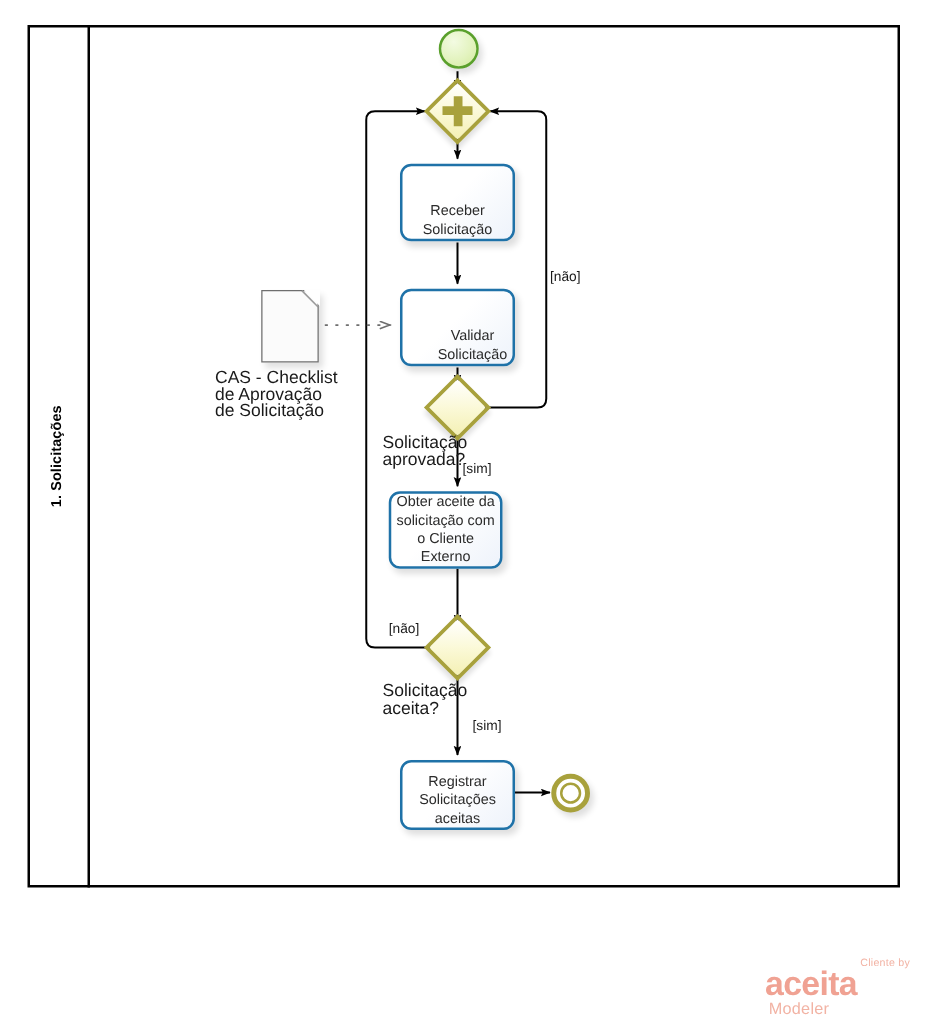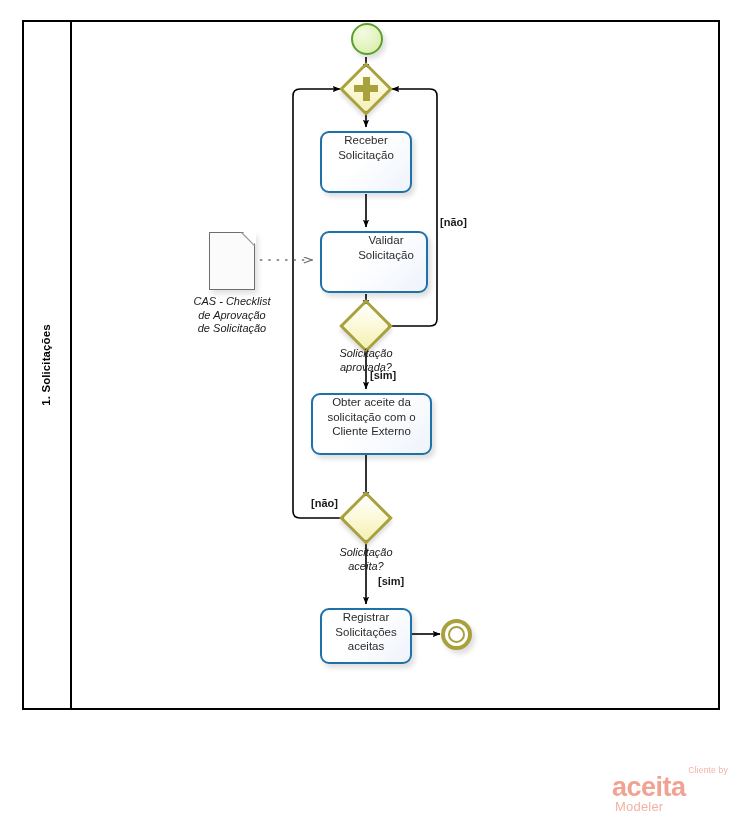--- a/index.html
+++ b/index.html
@@ -65,21 +65,21 @@
 
   
   .node { position: absolute; }
 
   .task {
     box-sizing: border-box;
     border: 2px solid #1f72a8;
     border-radius: 9px;
     background: linear-gradient(135deg, #ffffff 0%, #ffffff 45%, #eef3fb 100%);
     display: flex;
-    align-items: flex-start;
+    align-items: flex-end;
     justify-content: center;
     text-align: center;
     color: #2b2b2b;
     font-size: 11.5px;
     line-height: 14.5px;
     box-shadow: 3px 4px 5px rgba(0,0,0,0.13);
   }
   .task-inner { padding: 0 4px; }
 
   .event-start {
@@ -139,34 +139,32 @@
   }
   .doc-fold-line {
     position: absolute;
     right: -2px;
     top: -2px;
     width: 18px; height: 18px;
   }
 
   .label-text {
     position: absolute;
-    font-size: 11px;
+    font-size: 14px;
     line-height: 13.5px;
     color: #1a1a1a;
-    text-align: center;
+    text-align: left;
     white-space: pre-line;
-    font-style: italic;
   }
   .flow-label {
     position: absolute;
     font-size: 11px;
     line-height: 13px;
     color: #1a1a1a;
     white-space: nowrap;
-    font-weight: bold;
   }
 
   
   #bizagi-logo {
     position: absolute;
     left: 612px;
     top: 765px;
     width: 118px;
     height: 50px;
   }
@@ -251,32 +249,32 @@
   <div class="gateway"></div>
   <div class="gw-plus-h" style="left:7px; top:15px; width:24px; height:7px;"></div>
   <div class="gw-plus-v" style="left:15.5px; top:7px; width:7px; height:24px;"></div>
 </div>
 
 <div class="node task" style="left:320px; top:131px; width:92px; height:62px;">
   <div class="task-inner">Receber
 Solicitação</div>
 </div>
 
-<div class="node task" style="left:320px; top:231px; width:108px; height:62px;padding-left:24px;">
+<div class="node task" style="left:320px; top:231px; width:92px; height:62px;padding-left:24px;">
   <div class="task-inner">Validar
 Solicitação</div>
 </div>
 
 <div class="node gw-wrap" style="left:347px; top:307px;">
   <div class="gateway"></div>
 </div>
 <div class="label-text" style="left:306px; top:347px; width:120px;">Solicitação
 aprovada?</div>
 
-<div class="node task" style="left:311px; top:393px; width:121px; height:62px;">
+<div class="node task" style="left:311px; top:393px; width:91px; height:62px;">
   <div class="task-inner">Obter aceite da
 solicitação com o
 Cliente Externo</div>
 </div>
 
 <div class="node gw-wrap" style="left:347px; top:499px;">
   <div class="gateway"></div>
 </div>
 <div class="label-text" style="left:306px; top:546px; width:120px;">Solicitação
 aceita?</div>

